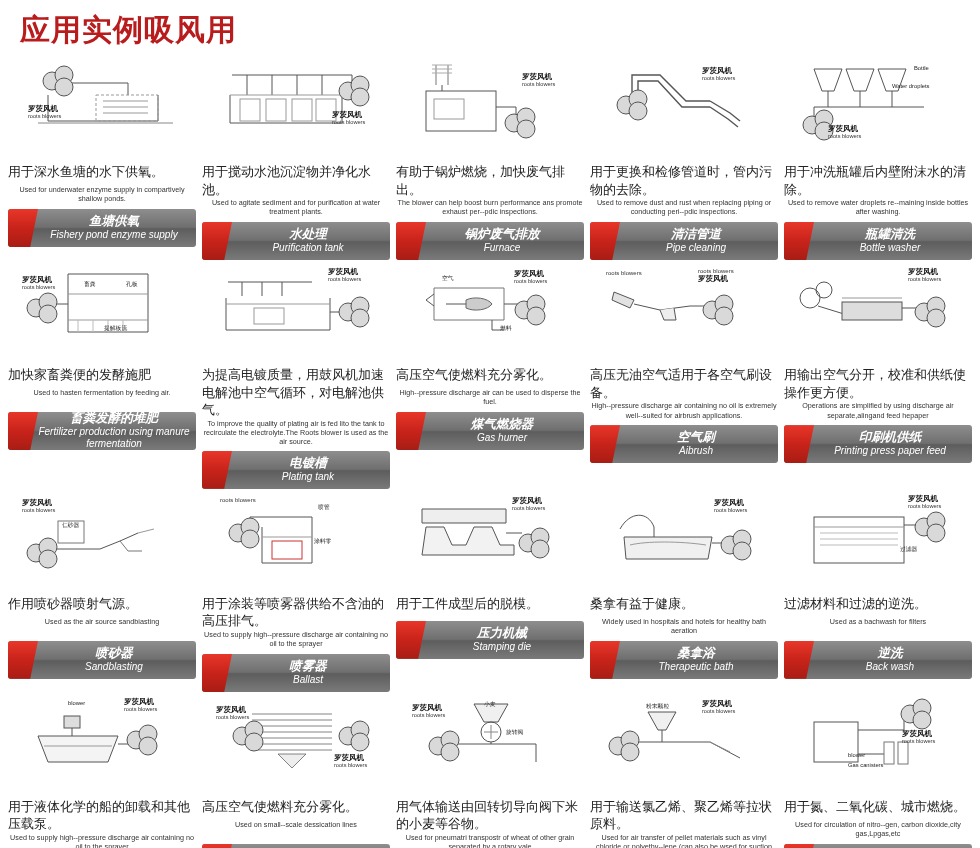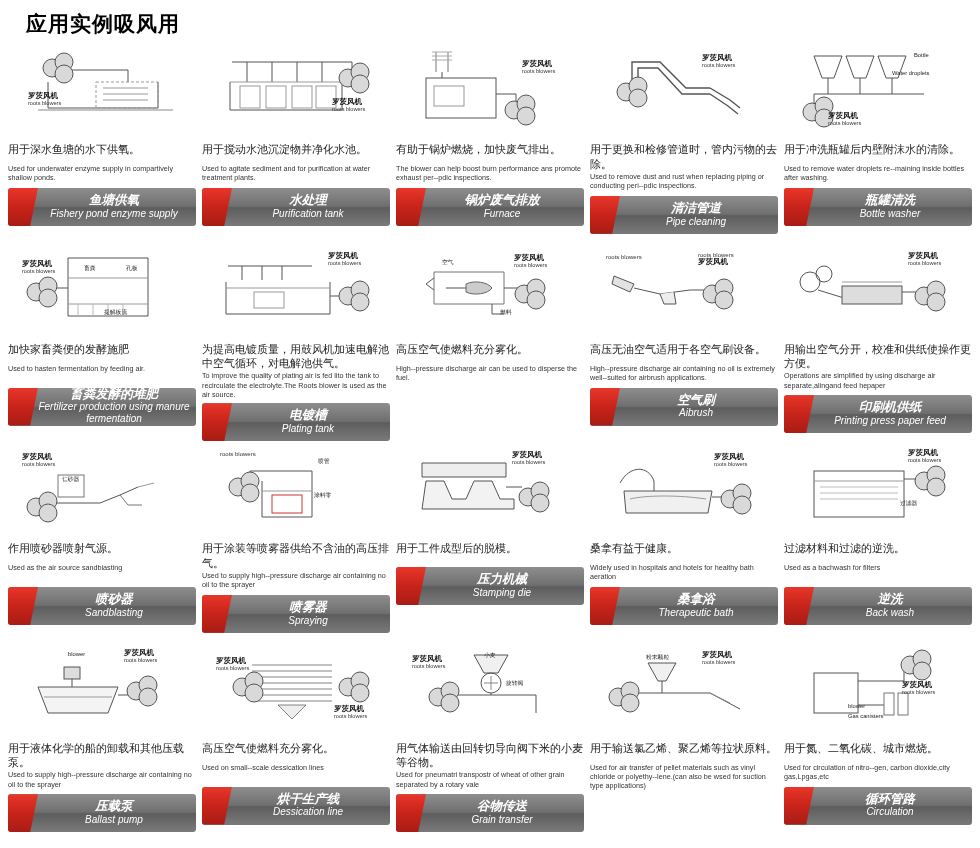--- a/index.html
+++ b/index.html
@@ -8,24 +8,24 @@
     background: #ffffff;
   }
   body {
     width: 980px;
     height: 848px;
     font-family: "Liberation Sans", sans-serif;
     color: #1a1a1a;
     overflow: hidden;
   }
   #page-title {
-    font-size: 21px;
+    font-size: 30px;
     font-weight: bold;
-    color: #000000;
-    padding: 10px 0 4px 26px;
+    color: #b91c1c;
+    padding: 10px 0 4px 20px;
     letter-spacing: 1px;
   }
   .grid {
     display: grid;
     grid-template-columns: repeat(5, 1fr);
     grid-template-rows: repeat(4, 1fr);
     gap: 0px 2px;
     padding: 2px 6px 0 6px;
     box-sizing: border-box;
     height: 800px;
@@ -40,31 +40,32 @@
   }
   .illus {
     position: relative;
     height: 92px;
     margin-top: 4px;
   }
   .illus svg {
     display: block;
   }
   .caption-cn {
-    font-size: 11px;
+    font-size: 13px;
     line-height: 1.35;
     color: #222;
-    margin-top: 2px;
+    margin-top: 10px;
     min-height: 22px;
   }
   .caption-en {
     font-size: 7.2px;
     line-height: 1.3;
     color: #333;
     min-height: 20px;
+    text-align: center;
   }
   
   .banner {
     position: relative;
     height: 38px;
     margin-top: 4px;
     display: flex;
     align-items: center;
     overflow: hidden;
     border-radius: 3px;
@@ -371,20 +372,27 @@
         </g>
       </svg>
       <div class="lbl" style="left:118px; top:6px;">
         <span>罗茨风机</span><span class="en">roots blowers</span>
       </div>
       <div class="tiny" style="left:46px; top:10px;">空气</div>
       <div class="tiny" style="left:104px; top:60px;">燃料</div>
     </div>
     <div class="caption-cn">高压空气使燃料充分雾化。</div>
     <div class="caption-en">High--pressure discharge air can be used to disperse the fuel.</div>
+    <div class="banner">
+      <div class="redtab"></div>
+      <div class="btext">
+        <span class="bcn">煤气燃烧器</span>
+        <span class="ben">Gas hurner</span>
+      </div>
+    </div>
   </div>
 
   <div class="cell">
     <div class="illus">
       <svg width="186" height="92" viewBox="0 0 186 92">
         <g fill="none" stroke="#555" stroke-width="1">
           <path d="M24 28 L44 36 L40 44 L22 36 Z" fill="#e2e2e2"></path>
           <path d="M44 40 L70 46 L100 42"></path>
           <path d="M70 46 L74 56 L86 56 L84 44" fill="#eee"></path>
           <path d="M100 42 L116 42"></path>
@@ -498,21 +506,21 @@
       </div>
       <div class="tiny" style="left:116px; top:10px;">喷管</div>
       <div class="tiny" style="left:112px; top:44px;">涂料零</div>
     </div>
     <div class="caption-cn">用于涂装等喷雾器供给不含油的高压排气。</div>
     <div class="caption-en">Used to supply high--pressure discharge air containing no oil to the sprayer</div>
     <div class="banner">
       <div class="redtab"></div>
       <div class="btext">
         <span class="bcn">喷雾器</span>
-        <span class="ben">Spraying</span>
+        <span class="ben">Ballast</span>
       </div>
     </div>
   </div>
 
   <div class="cell">
     <div class="illus">
       <svg width="186" height="92" viewBox="0 0 186 92">
         <g fill="none" stroke="#555" stroke-width="1">
           <path d="M26 16 L110 16 L110 30 L26 30 Z" fill="#eee"></path>
           <path d="M30 34 L48 34 L56 52 L70 52 L78 34 L96 34 L104 52 L118 52 L118 62 L26 62 Z" fill="#f2f2f2"></path>

